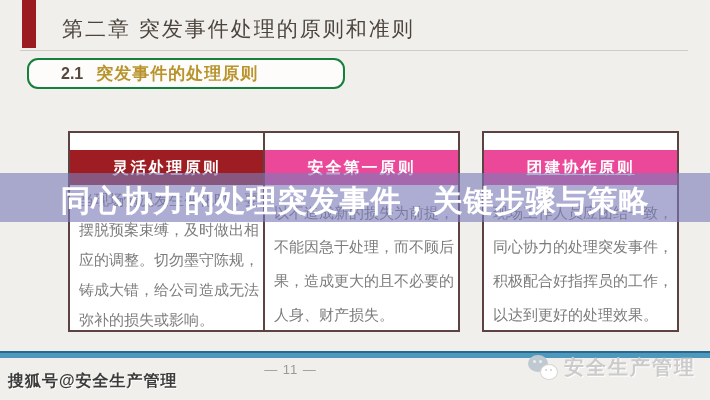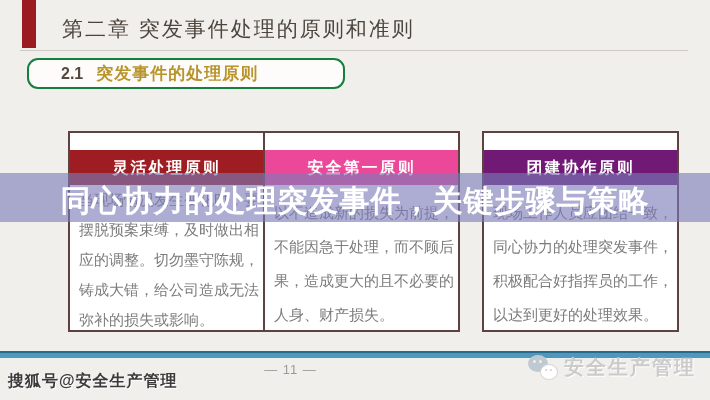--- a/index.html
+++ b/index.html
@@ -116,21 +116,21 @@
   <div class="col-content">
     <div class="content-line">以不造成新的损失为前提，</div>
     <div class="content-line">不能因急于处理，而不顾后</div>
     <div class="content-line">果，造成更大的且不必要的</div>
     <div class="content-line">人身、财产损失。</div>
   </div>
 </div>
 
 <div class="col-card col-3">
   <div class="col-white-strip"></div>
-  <div class="col-header" style="background:#701a75;">团建协作原则</div>
+  <div class="col-header" style="background:#ec4899;text-decoration:underline;">团建协作原则</div>
   <div class="col-content">
     <div class="content-line">现场工作人员应团结一致，</div>
     <div class="content-line">同心协力的处理突发事件，</div>
     <div class="content-line">积极配合好指挥员的工作，</div>
     <div class="content-line">以达到更好的处理效果。</div>
   </div>
 </div>
 
 <div class="overlay-band"></div>
 <div class="overlay-title">同心协力的处理突发事件，关键步骤与策略</div>

